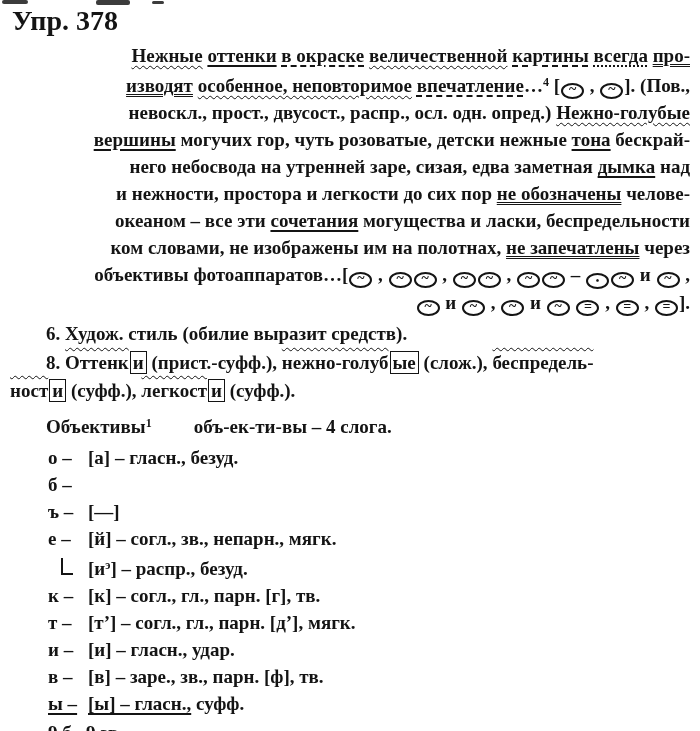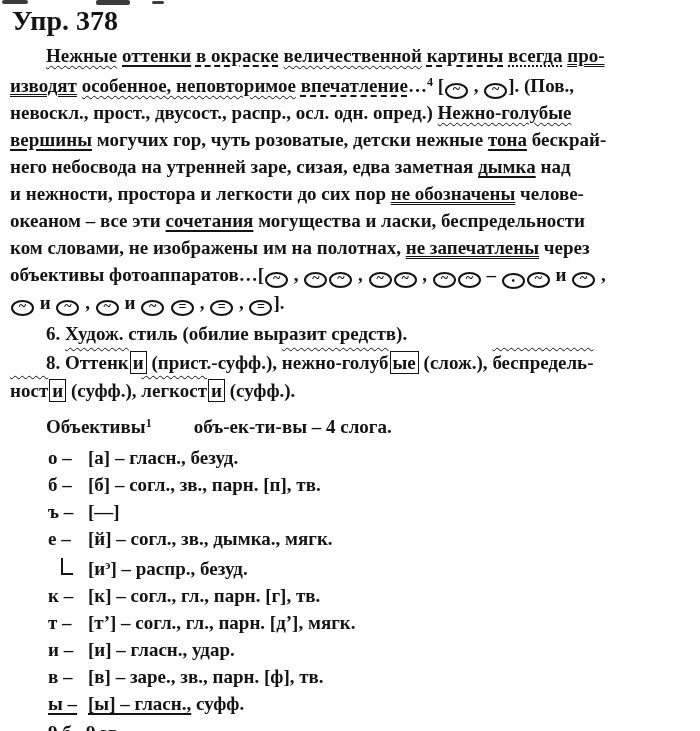--- a/index.html
+++ b/index.html
@@ -11,21 +11,21 @@
   }
   .page{position:relative;padding:6px 10px 0 10px;}
   .artifacts .smudge{position:absolute;background:#1a1a1a;border-radius:2px;opacity:.85;}
   .smudge.s1{left:2px;top:0;width:26px;height:4px;}
   .smudge.s2{left:96px;top:0;width:34px;height:5px;}
   .smudge.s3{left:152px;top:1px;width:12px;height:3px;}
 
   .title{font-size:28px;line-height:26px;margin:2px 0 8px 2px;}
   .line{line-height:27px;white-space:nowrap;}
   .indent{padding-left:36px;}
-  .passage{margin-bottom:2px;}
+  .passage{margin-bottom:2px;text-align:right;}
   .item6{margin-top:4px;padding-left:36px;}
   .item8{margin-top:2px;}
   .item8 .line{line-height:28px;}
   .word-line{margin:5px 0 4px 0;padding-left:36px;}
   .word-rest{margin-left:42px;}
   .phonetics{margin-top:4px;padding-left:38px;}
   .ph-row{display:flex;line-height:27px;white-space:nowrap;}
   .ph-letter{display:inline-block;width:40px;flex:0 0 40px;}
   .ph-body{display:inline-block;text-align:right;}
   .conn{display:inline-block;width:10px;height:15px;border-left:2px solid #141414;border-bottom:2px solid #141414;margin-left:13px;transform:translateY(3px);}
@@ -127,29 +127,28 @@
     <span>Объективы</span><span class="sup">1</span><span class="word-rest">объ-ек-ти-вы – 4 слога.</span>
   </div>
 
   <div class="phonetics">
       <div class="ph-row">
         <span class="ph-letter">о –</span>
         <span class="ph-body"><span>[а] – гласн., безуд.</span></span>
       </div>
       <div class="ph-row">
         <span class="ph-letter">б –</span>
-        <span class="ph-body"><span>[б] – согл., зв., парн. [п], тв.</span></span>
       </div>
       <div class="ph-row">
         <span class="ph-letter">ъ –</span>
         <span class="ph-body"><span>[—]</span></span>
       </div>
       <div class="ph-row">
         <span class="ph-letter">е –</span>
-        <span class="ph-body"><span>[й] – согл., зв., дымка., мягк.</span></span>
+        <span class="ph-body"><span>[й] – согл., зв., непарн., мягк.</span></span>
       </div>
       <div class="ph-row">
         <span class="ph-letter"><span class="conn"></span></span>
         <span class="ph-body"><span>[и</span><span class="sup">э</span><span>] – распр., безуд.</span></span>
       </div>
       <div class="ph-row">
         <span class="ph-letter">к –</span>
         <span class="ph-body"><span>[к] – согл., гл., парн. [г], тв.</span></span>
       </div>
       <div class="ph-row">

